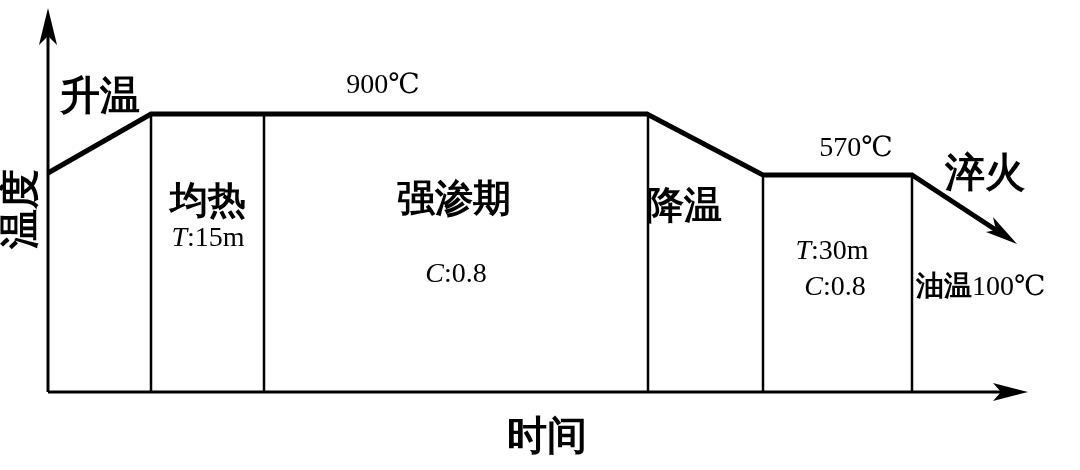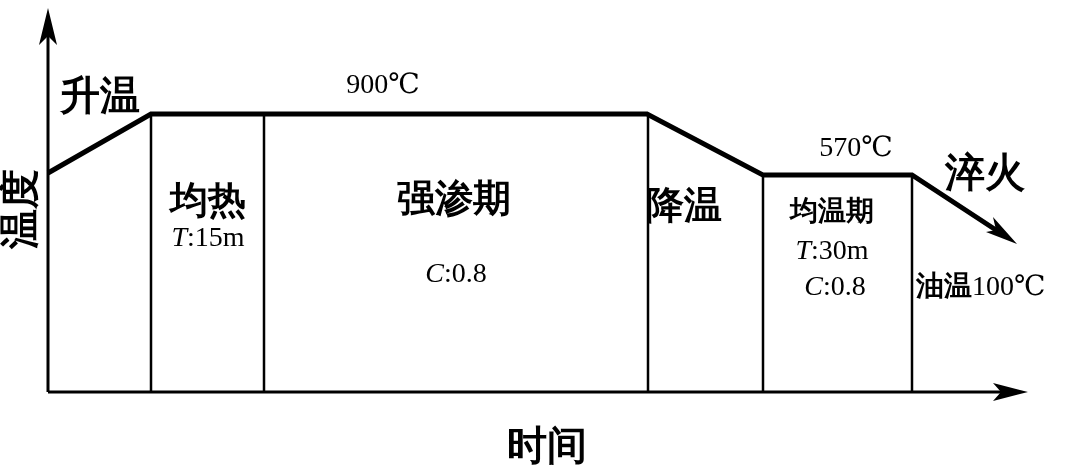--- a/index.html
+++ b/index.html
@@ -66,41 +66,40 @@
     <line x1="264" y1="114" x2="264" y2="392" stroke="#000" stroke-width="2.5"></line>
     <line x1="648" y1="114" x2="648" y2="392" stroke="#000" stroke-width="2.5"></line>
     <line x1="763" y1="175" x2="763" y2="392" stroke="#000" stroke-width="2.5"></line>
     <line x1="912" y1="175" x2="912" y2="392" stroke="#000" stroke-width="2.5"></line>
 
     <polyline points="48,173 151,114 647,114 763,175 912,175 999,232" fill="none" stroke="#000" stroke-width="5" stroke-linejoin="miter"></polyline>
     <polygon points="1017,244 993,217 996,230 986,232" fill="#000"></polygon>
   </svg>
 
   <div class="lbl ylab cjk fs40" style="left:20px; top:209px;">温度</div>
-  <div class="lbl cjk fs40" style="left:547px; top:436px;margin-top:10px;">时间</div>
+  <div class="lbl cjk fs40" style="left:547px; top:436px;">时间</div>
 
   <div class="lbl cjk fs40" style="left:100px; top:96px;">升温</div>
 
   <div class="lbl num fs36" style="left:383px; top:84px;">900℃</div>
 
   <div class="lbl cjk fs38" style="left:208px; top:200px;">均热</div>
   <div class="lbl num fs32" style="left:208px; top:237px;">
     <span class="sym">T</span><span>:15m</span>
   </div>
 
   <div class="lbl cjk fs38" style="left:454px; top:198px;">强渗期</div>
   <div class="lbl num fs32" style="left:456px; top:273px;">
     <span class="sym">C</span><span>:0.8</span>
   </div>
 
   <div class="lbl cjk fs38" style="left:684px; top:205px;">降温</div>
 
   <div class="lbl num fs36" style="left:856px; top:147px;">570℃</div>
 
-  <div class="lbl cjk fs36" style="left:832px; top:211px;">均温期</div>
   <div class="lbl num fs32" style="left:832px; top:250px;">
     <span class="sym">T</span><span>:30m</span>
   </div>
   <div class="lbl num fs32" style="left:835px; top:286px;">
     <span class="sym">C</span><span>:0.8</span>
   </div>
 
   <div class="lbl cjk fs40" style="left:985px; top:173px;">淬火</div>
 
   <div class="oil" style="left:916px; top:286px;">

